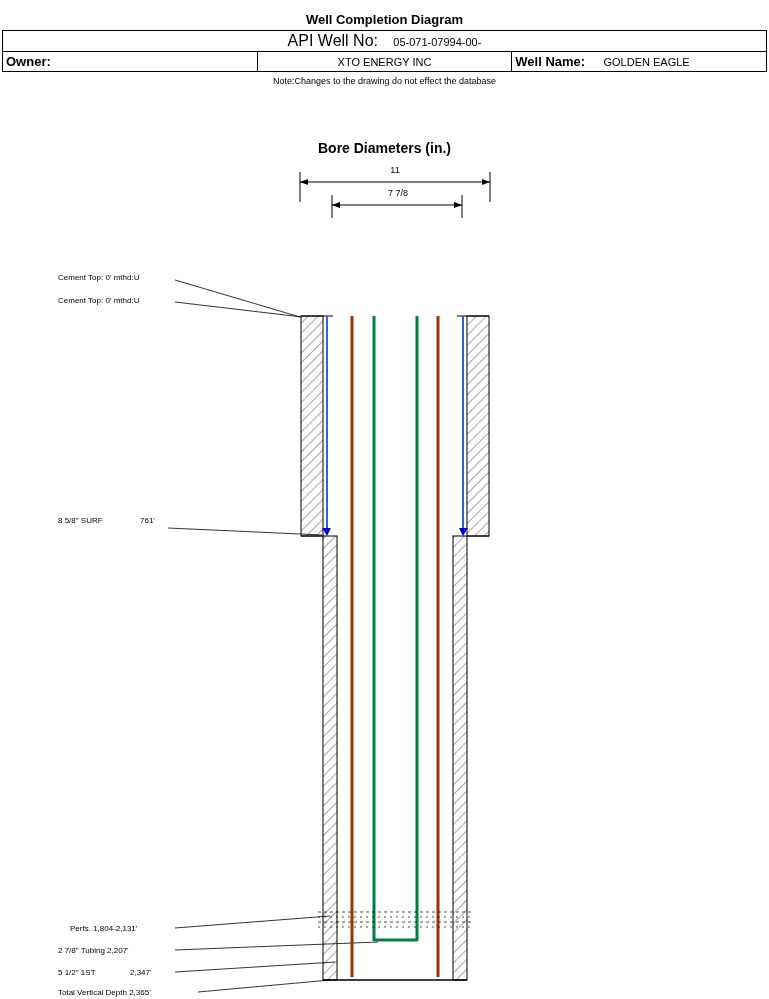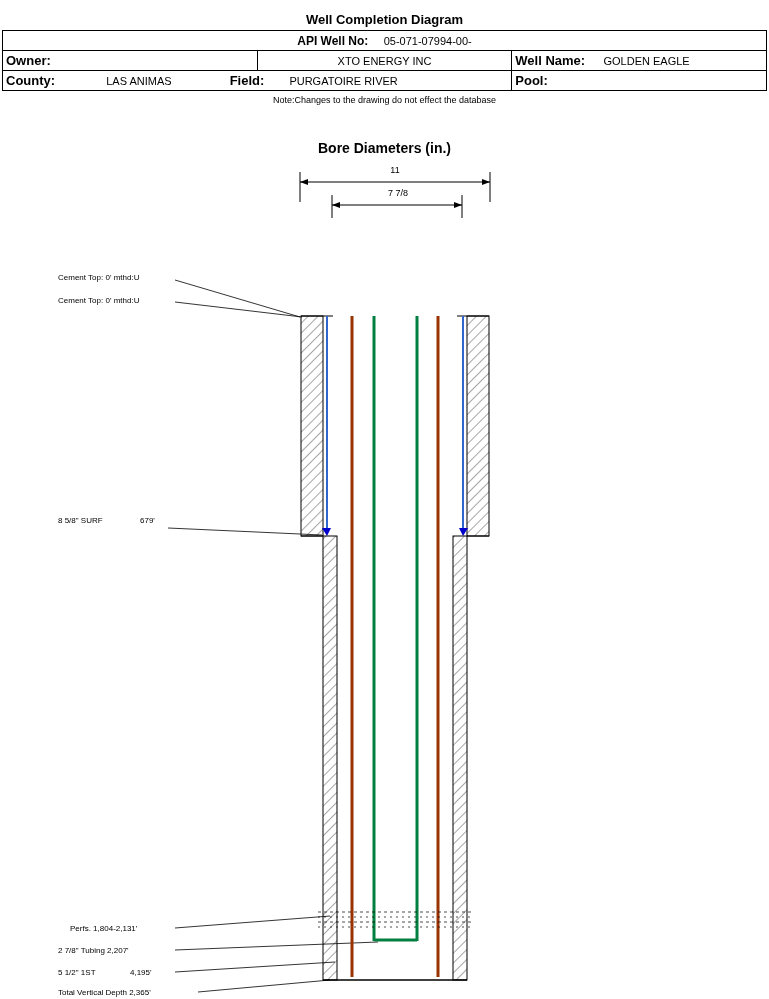--- a/index.html
+++ b/index.html
@@ -26,21 +26,21 @@
   }
   table.hdr td{
     border:1px solid #000;
     font-size:11px;
     padding:1px 3px;
     height:17px;
     white-space:nowrap;
     overflow:hidden;
   }
   .lbl{font-weight:bold;font-size:13px;text-align:center;}
-  .lbl-sm{font-weight:bold;font-size:12px;}
+  .lbl-sm{font-weight:normal;font-size:16px;}
   .val{font-size:11px;}
   .ctr{text-align:center;}
   .note{
     text-align:center;
     font-size:9px;
     margin-top:4px;
   }
   .bore-title{
     position:absolute;
     left:0;right:0;
@@ -86,50 +86,38 @@
     </td>
     <td style="width:390px" class="ctr">
       <span class="val">XTO ENERGY INC</span>
     </td>
     <td>
       <span class="lbl">Well Name:</span>
       &nbsp;&nbsp;&nbsp;&nbsp;
       <span class="val">GOLDEN EAGLE</span>
     </td>
   </tr>
-  <tr>
-    <td colspan="2">
-      <span class="lbl">County:</span>
-      <span class="val" style="margin-left:48px">LAS ANIMAS</span>
-      <span class="lbl" style="margin-left:55px">Field:</span>
-      <span class="val" style="margin-left:22px">PURGATOIRE RIVER</span>
-    </td>
-    <td>
-      <span class="lbl">Pool:</span>
-      <span class="val"></span>
-    </td>
-  </tr>
 </tbody>
   </table>
 
 <div class="note">Note:Changes to the drawing do not effect the database</div>
 
 <div class="bore-title">Bore Diameters (in.)</div>
 
 <div class="dim-lbl" style="left:355px;top:165px;width:80px;">11</div>
 <div class="dim-lbl" style="left:358px;top:188px;width:80px;">7 7/8</div>
 
 <div class="lab" style="left:58px;top:273px;">Cement Top: 0' mthd:U</div>
 <div class="lab" style="left:58px;top:296px;">Cement Top: 0' mthd:U</div>
 <div class="lab" style="left:58px;top:516px;">8 5/8" SURF</div>
-<div class="lab" style="left:140px;top:516px;">679'</div>
+<div class="lab" style="left:140px;top:516px;">761'</div>
 <div class="lab" style="left:58px;top:924px;margin-left:12px;">Perfs. 1,804-2,131'</div>
 <div class="lab" style="left:58px;top:946px;">2 7/8" Tubing 2,207'</div>
 <div class="lab" style="left:58px;top:968px;">5 1/2" 1ST</div>
-<div class="lab" style="left:130px;top:968px;">4,195'</div>
+<div class="lab" style="left:130px;top:968px;">2,347'</div>
 <div class="lab" style="left:58px;top:988px;">Total Vertical Depth 2,365'</div>
 
 <svg class="diagram" viewBox="0 0 769 999">
   <defs>
     <pattern id="hatch" patternUnits="userSpaceOnUse" width="7" height="7" patternTransform="rotate(45)">
       <line x1="0" y1="0" x2="0" y2="7" stroke="#000000" stroke-width="0.7"></line>
     </pattern>
   </defs>
 
   <g>

